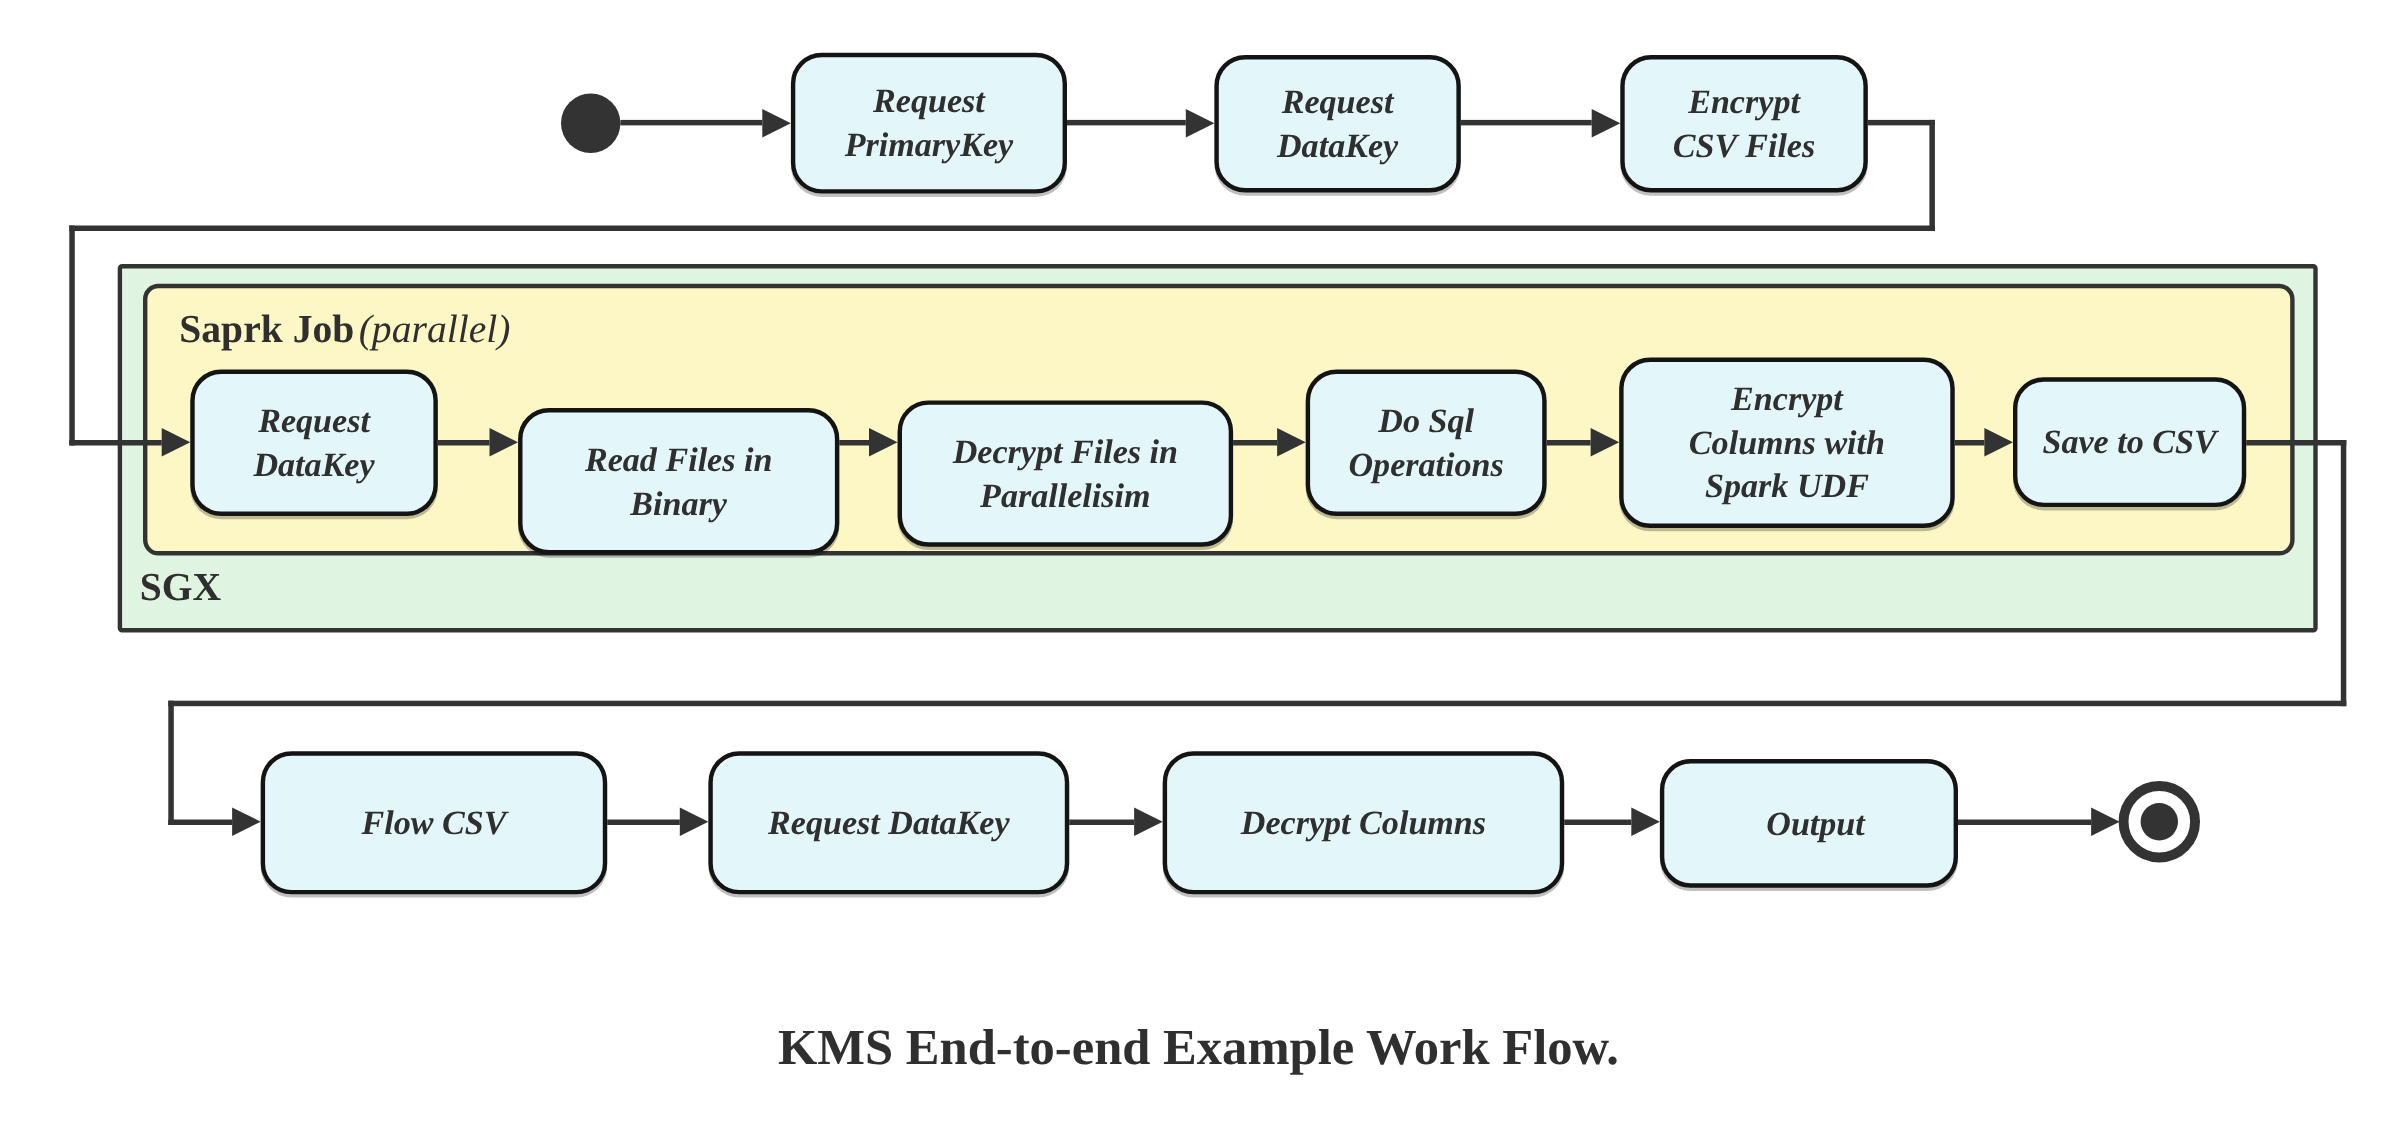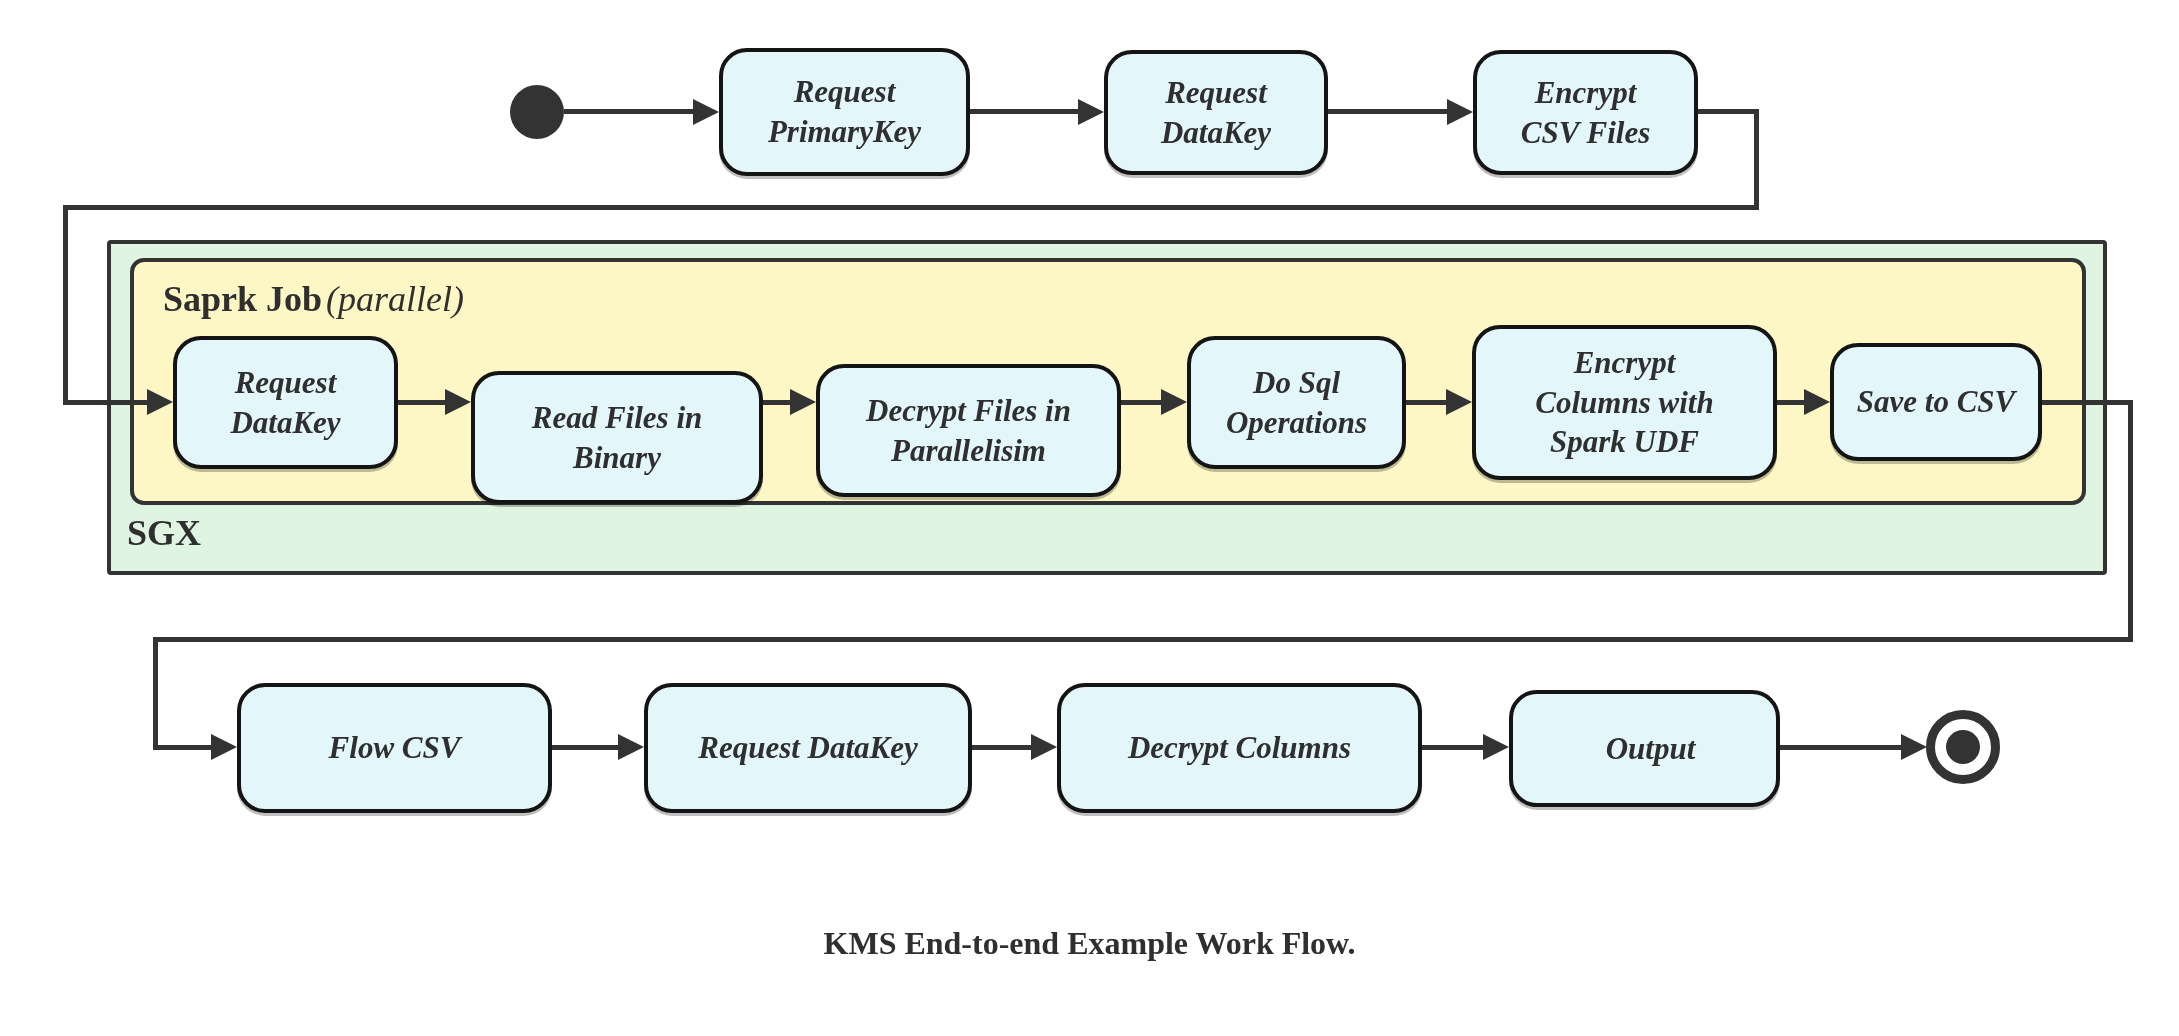--- a/index.html
+++ b/index.html
@@ -58,21 +58,21 @@
   }
   .end-ring{
     position:absolute;z-index:3;box-sizing:border-box;border-radius:50%;
     border:9px solid var(--edge);background:#ffffff;
     display:flex;align-items:center;justify-content:center;
   }
   .end-ring .inner{width:34px;height:34px;border-radius:50%;background:var(--edge);}
   
   .caption{
     position:absolute;left:0;width:2179px;text-align:center;
-    font-size:32px;font-weight:bold;color:var(--text);
+    font-size:46px;font-weight:bold;color:var(--text);
   }
 </style>
 </head>
 <body>
 
 <div class="stage">
 
   <div class="container green" style="left:107px;top:240px;width:2000px;height:335px;"></div>
   <div class="container yellow" style="left:130px;top:258px;width:1956px;height:247px;"></div>
 

